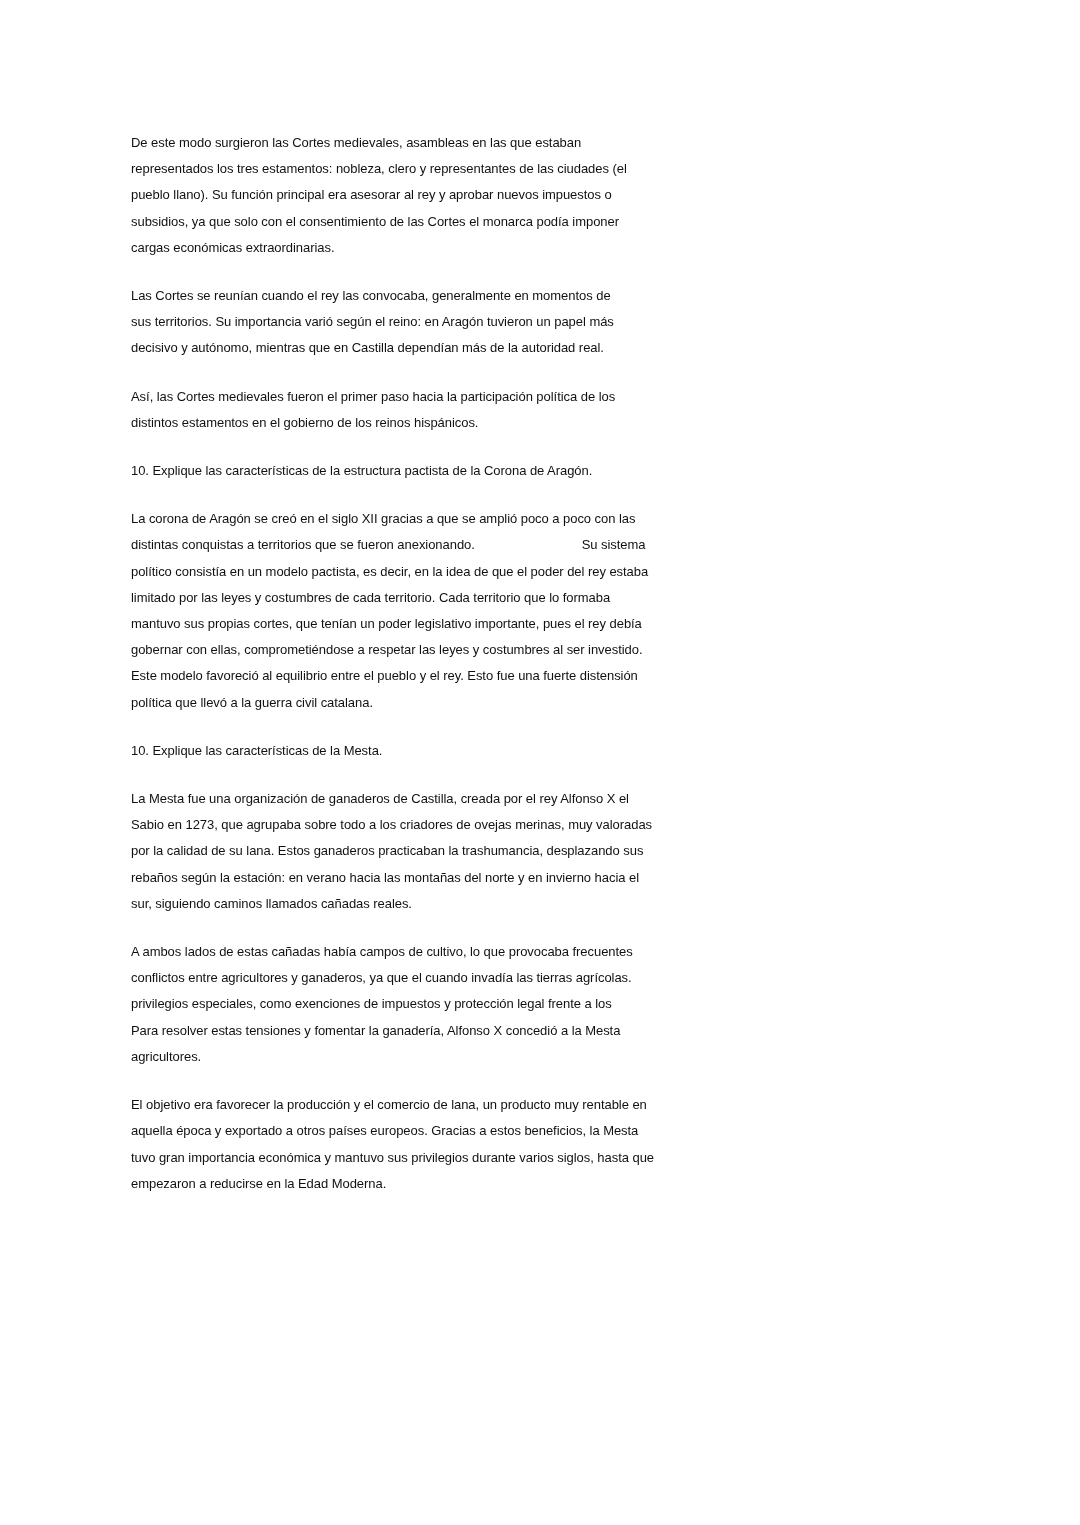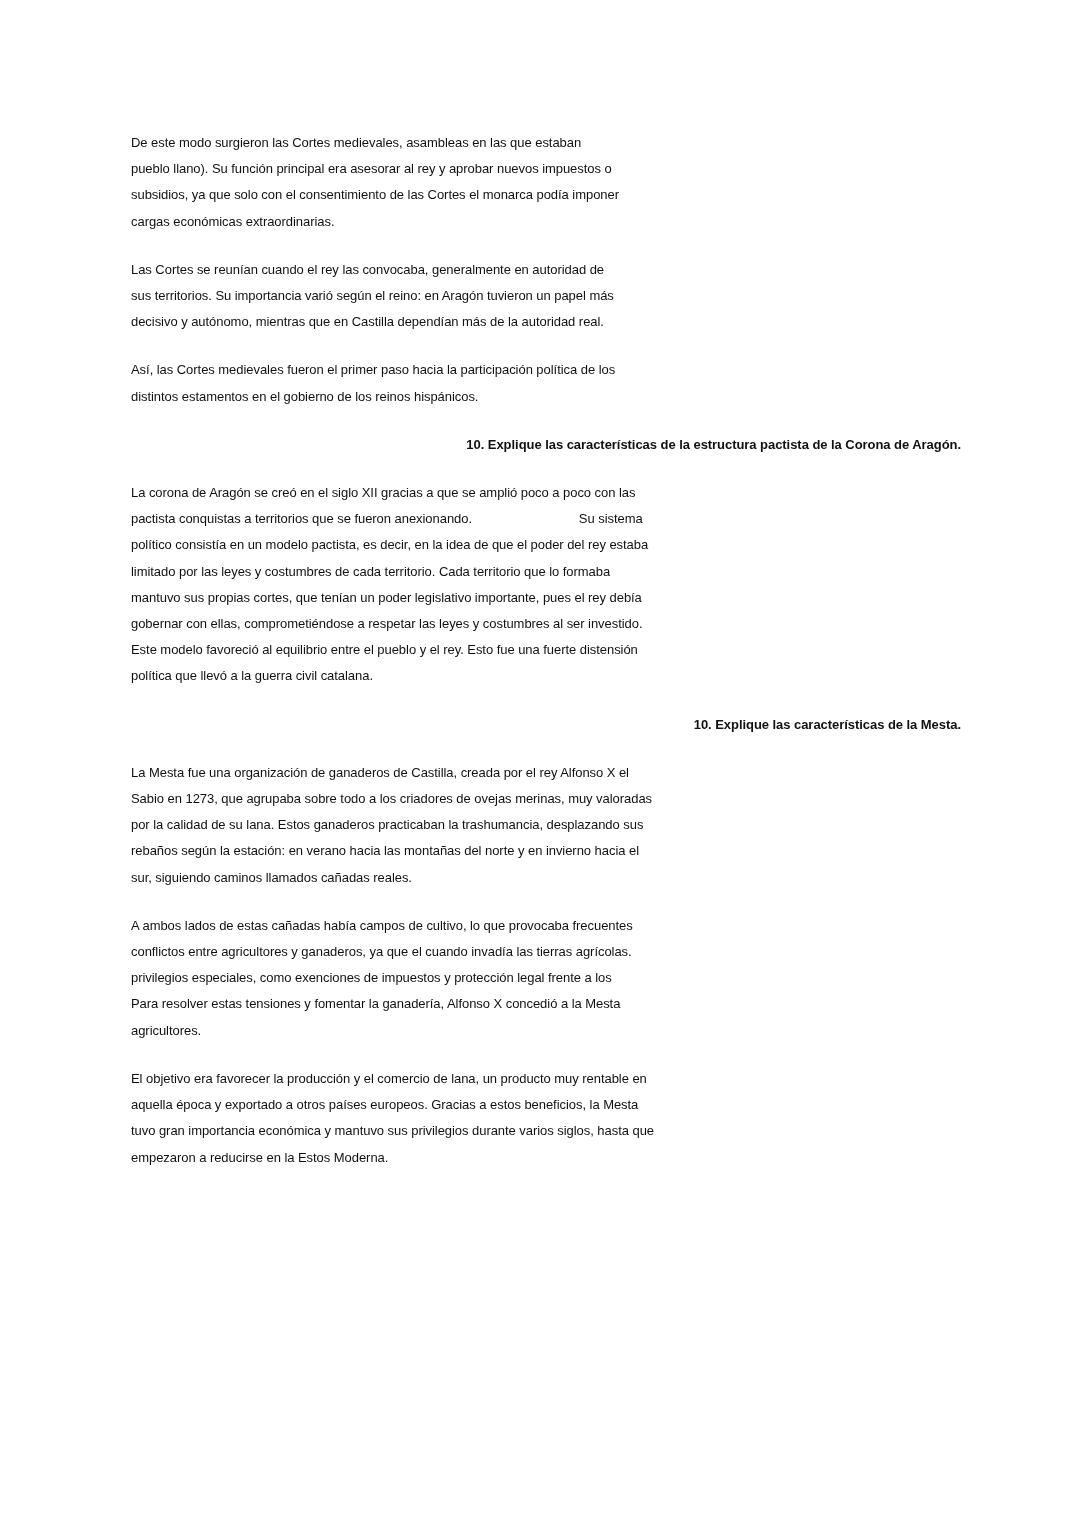--- a/index.html
+++ b/index.html
@@ -25,57 +25,57 @@
       margin: 0 0 22px 0;
     }
     .line {
       display: block;
       font-size: 13px;
       line-height: 26.2px;
       white-space: pre;
       letter-spacing: -0.05px;
     }
     .heading .line {
-      font-weight: bold;
-      text-align: right;
+      font-weight: normal;
     }
     .heading {
       margin: 0 0 22px 0;
     }
   </style>
 </head>
 <body>
 
 <div class="page">
 
   <div class="para">
     <span class="line">De este modo surgieron las Cortes medievales, asambleas en las que estaban</span>
+    <span class="line">representados los tres estamentos: nobleza, clero y representantes de las ciudades (el</span>
     <span class="line">pueblo llano). Su función principal era asesorar al rey y aprobar nuevos impuestos o</span>
     <span class="line">subsidios, ya que solo con el consentimiento de las Cortes el monarca podía imponer</span>
     <span class="line">cargas económicas extraordinarias.</span>
   </div>
 
   <div class="para">
-    <span class="line">Las Cortes se reunían cuando el rey las convocaba, generalmente en autoridad de</span>
+    <span class="line">Las Cortes se reunían cuando el rey las convocaba, generalmente en momentos de</span>
     <span class="line">sus territorios. Su importancia varió según el reino: en Aragón tuvieron un papel más</span>
     <span class="line">decisivo y autónomo, mientras que en Castilla dependían más de la autoridad real.</span>
   </div>
 
   <div class="para">
     <span class="line">Así, las Cortes medievales fueron el primer paso hacia la participación política de los</span>
     <span class="line">distintos estamentos en el gobierno de los reinos hispánicos.</span>
   </div>
 
   <div class="heading">
     <span class="line">10. Explique las características de la estructura pactista de la Corona de Aragón.</span>
   </div>
 
   <div class="para">
     <span class="line">La corona de Aragón se creó en el siglo XII gracias a que se amplió poco a poco con las</span>
-    <span class="line">pactista conquistas a territorios que se fueron anexionando.                              Su sistema</span>
+    <span class="line">distintas conquistas a territorios que se fueron anexionando.                              Su sistema</span>
     <span class="line">político consistía en un modelo pactista, es decir, en la idea de que el poder del rey estaba</span>
     <span class="line">limitado por las leyes y costumbres de cada territorio. Cada territorio que lo formaba</span>
     <span class="line">mantuvo sus propias cortes, que tenían un poder legislativo importante, pues el rey debía</span>
     <span class="line">gobernar con ellas, comprometiéndose a respetar las leyes y costumbres al ser investido.</span>
     <span class="line">Este modelo favoreció al equilibrio entre el pueblo y el rey. Esto fue una fuerte distensión</span>
     <span class="line">política que llevó a la guerra civil catalana.</span>
   </div>
 
   <div class="heading">
     <span class="line">10. Explique las características de la Mesta.</span>
@@ -94,16 +94,16 @@
     <span class="line">conflictos entre agricultores y ganaderos, ya que el cuando invadía las tierras agrícolas.</span>
     <span class="line">privilegios especiales, como exenciones de impuestos y protección legal frente a los</span>
     <span class="line">Para resolver estas tensiones y fomentar la ganadería, Alfonso X concedió a la Mesta</span>
     <span class="line">agricultores.</span>
   </div>
 
   <div class="para">
     <span class="line">El objetivo era favorecer la producción y el comercio de lana, un producto muy rentable en</span>
     <span class="line">aquella época y exportado a otros países europeos. Gracias a estos beneficios, la Mesta</span>
     <span class="line">tuvo gran importancia económica y mantuvo sus privilegios durante varios siglos, hasta que</span>
-    <span class="line">empezaron a reducirse en la Estos Moderna.</span>
+    <span class="line">empezaron a reducirse en la Edad Moderna.</span>
   </div>
 
 </div>
 
 </body></html>

